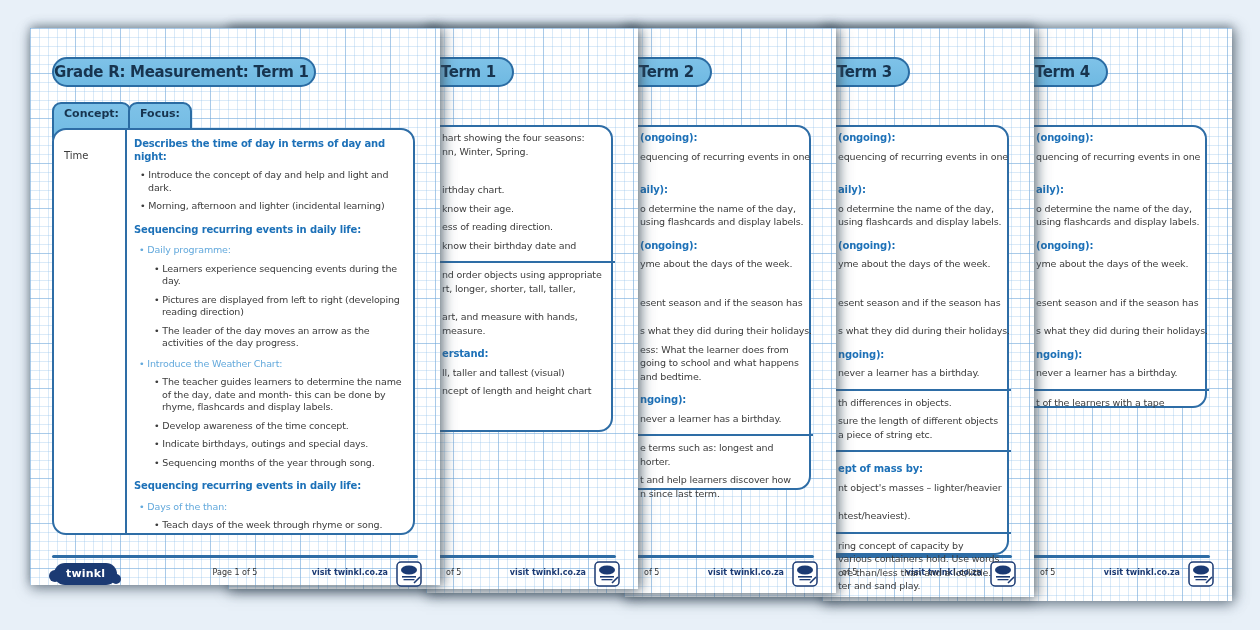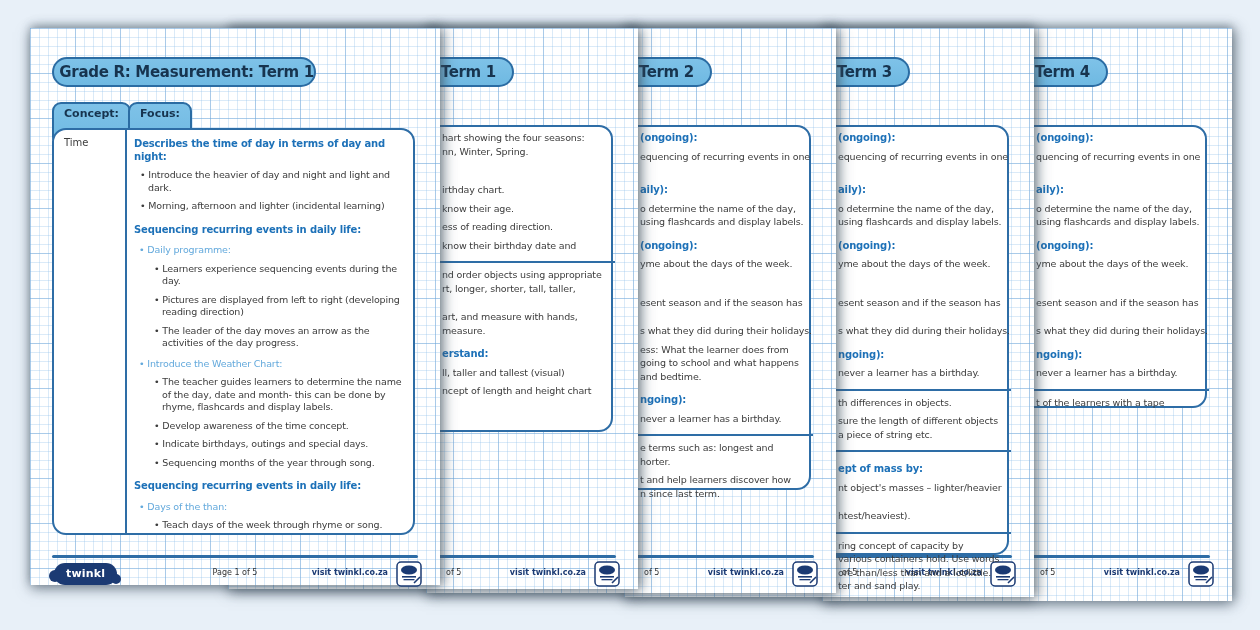--- a/index.html
+++ b/index.html
@@ -24,36 +24,36 @@
   .p-0{left:30px; z-index:50;height:557px}
   .p-1{left:228px;z-index:40;height:561px}
   .p-2{left:426px;z-index:30;height:565px}
   .p-3{left:624px;z-index:20;height:569px}
   .p-4{left:822px;z-index:10;height:573px}
 
   .badge{position:absolute;left:22px;top:29px;width:264px;height:30px;
     background:linear-gradient(var(--badge-fill-top),var(--badge-fill-bot));
     border:2px solid var(--badge-border);border-radius:17px;
     color:var(--tab-text);font-weight:bold;font-size:15px;line-height:26px;
-    text-align:right;letter-spacing:-0.3px;}
+    text-align:left;letter-spacing:-0.3px;}
   .badge-frag{text-align:right;padding-right:16px;}
 
   .tab{position:absolute;top:74px;height:44px;background:linear-gradient(var(--badge-fill-top),var(--badge-fill-bot));
     border:2px solid var(--badge-border);border-radius:9px;z-index:1;
     color:var(--tab-text);font-weight:bold;font-size:11px;padding:3px 10px 0 10px;}
   .tab-concept{left:22px;}
   .tab-focus{left:98px;}
 
   .cbox{position:absolute;left:22px;width:363px;background:#fff;
     border:2px solid var(--box-border);border-radius:14px;z-index:2;overflow:hidden;}
   .box-0{top:100px;height:407px}
   .box-s{top:97px}
   .box-1{height:307px}.box-2{height:365px}.box-3{height:430px}.box-4{height:283px}
   .vdiv{position:absolute;left:71px;top:0;bottom:0;width:2px;background:var(--box-border);}
-  .concept-val{position:absolute;left:10px;top:7px;font-size:10px;color:var(--body);}
+  .concept-val{position:absolute;left:10px;top:20px;font-size:10px;color:var(--body);}
 
   .content{position:absolute;z-index:3;color:var(--body);}
   .content-0{left:104px;top:103px;width:278px;height:404px;overflow:hidden;}
   .content-s{left:214px;top:104px;width:178px;}
 
   .line{font-size:9.5px;line-height:12.5px;margin-top:6px;letter-spacing:-0.15px;}
   .k-c{margin-top:1px;}
   .k-h{color:var(--heading);font-weight:bold;font-size:10px;margin-top:11px;}
   .k-sh{color:var(--subheading);margin-top:8px;padding-left:13px;text-indent:-8px;}
   .k-b1{padding-left:14px;text-indent:-8px;}
@@ -247,21 +247,21 @@
   <div class="page p-0">
     <div class="badge">Grade R: Measurement: Term 1</div>
     <div class="tab tab-concept">Concept:</div>
     <div class="tab tab-focus">Focus:</div>
     <div class="cbox box-0">
       <div class="vdiv"></div>
       <div class="concept-val">Time</div>
     </div>
     <div class="content content-0">
         <div class="line k-h">Describes the time of day in terms of day and night:</div>
-        <div class="line k-b1">• Introduce the heavier of day and night and light and dark.</div>
+        <div class="line k-b1">• Introduce the concept of day and help and light and dark.</div>
         <div class="line k-b1">• Morning, afternoon and lighter (incidental learning)</div>
         <div class="line k-h">Sequencing recurring events in daily life:</div>
         <div class="line k-sh">• Daily programme:</div>
         <div class="line k-b2">• Learners experience sequencing events during the day.</div>
         <div class="line k-b2">• Pictures are displayed from left to right (developing reading direction)</div>
         <div class="line k-b2">• The leader of the day moves an arrow as the activities of the day progress.</div>
         <div class="line k-sh">• Introduce the Weather Chart:</div>
         <div class="line k-b2">• The teacher guides learners to determine the name of the day, date and month- this can be done by rhyme, flashcards and display labels.</div>
         <div class="line k-b2">• Develop awareness of the time concept.</div>
         <div class="line k-b2">• Indicate birthdays, outings and special days.</div>

